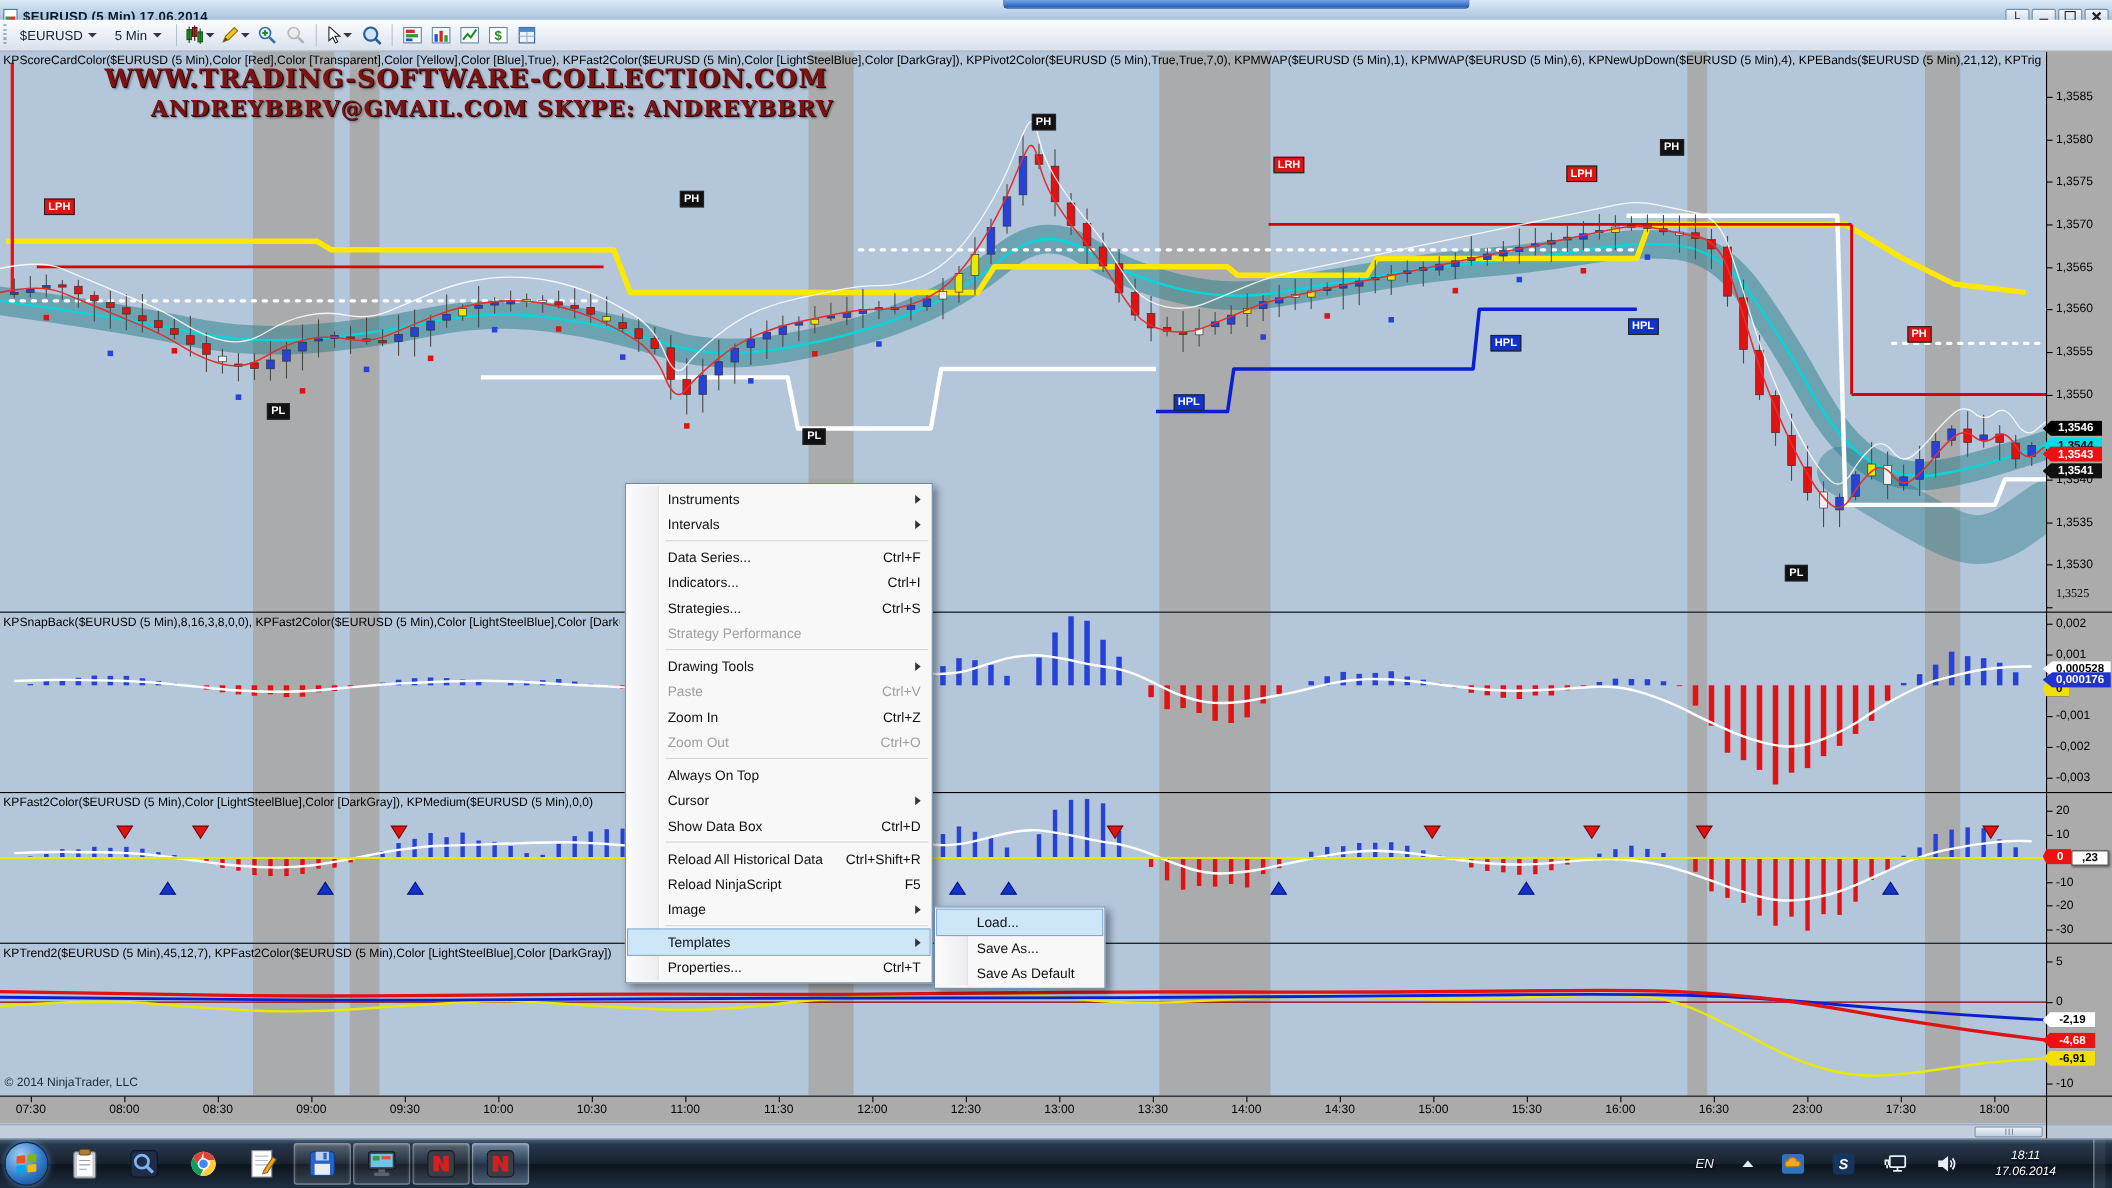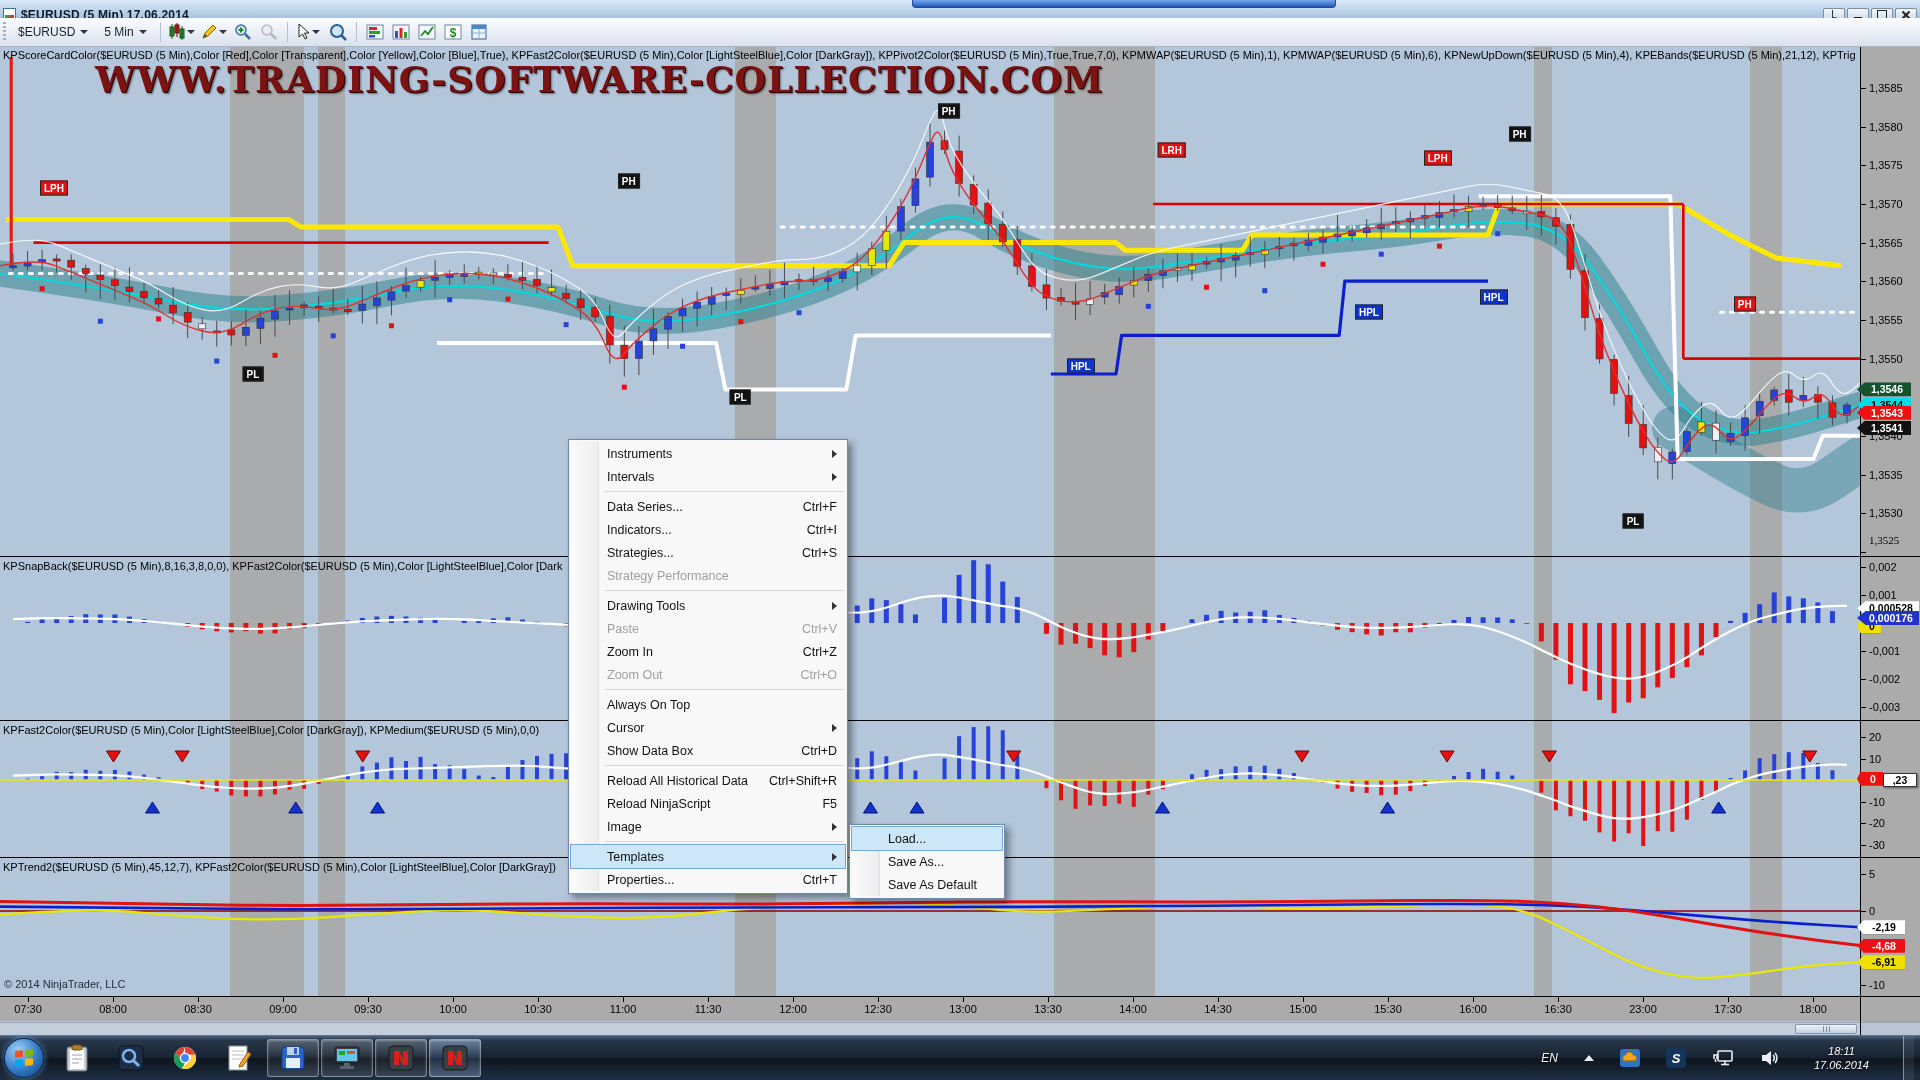--- a/index.html
+++ b/index.html
@@ -42,21 +42,21 @@
   .hsep { position:absolute; left:0; width:1920px; height:1px; background:#000; z-index:9; }
   .tick-mark { position:absolute; left:1860px; width:6px; height:1px; background:#000; z-index:10; }
   .tick-label { position:absolute; left:1869px; transform:translateY(-50%); font-size:11px; color:#000; z-index:10; white-space:nowrap;text-align:right; }
   .pmarker { position:absolute; left:1857px; height:14px; display:flex; align-items:center; justify-content:center;
     font-size:10.5px; font-weight:bold; z-index:12; clip-path:polygon(0 50%,14% 0,100% 0,100% 100%,14% 100%);
     padding-left:6px; filter:drop-shadow(1px 1px 1px rgba(0,0,0,.5)); white-space:nowrap; }
   .pmarker.flat { clip-path:none; border:1px solid #333; padding-left:0; }
   .ind-label { position:absolute; font-size:11px; color:#000; white-space:nowrap; overflow:hidden; z-index:20; }
   .watermark { position:absolute; left:95px; top:58px; z-index:25; color:#7b1313; font-family:"DejaVu Serif",serif;
     font-weight:bold; text-shadow:1px 1px 0 #2a0000,2px 2px 2px rgba(0,0,0,.45); }
-  .wm1 { font-size:36px; letter-spacing:1px; }
+  .wm1 { font-size:23px; letter-spacing:1px; }
   .wm2 { font-size:20px; margin-top:1px; padding-left:42px; letter-spacing:1px; }
   .chart-label { position:absolute; transform:translate(-50%,-50%); font-size:10px; font-weight:bold;
     padding:1px 3px; border:1px solid #222; z-index:18; line-height:11px; }
   .copyright { position:absolute; left:4px; top:978px; font-size:11px; color:#1c2a3a; z-index:20; }
 
   
   .time-axis { position:absolute; left:0; top:997px; width:1860px; height:24px; background:#ababab; z-index:6; }
   .t-tick { position:absolute; top:0; width:1px; height:5px; background:#000; }
   .t-label { position:absolute; top:6px; transform:translateX(-50%); font-size:11px; color:#000; }
 
@@ -809,20 +809,21 @@
   <div class="hsep" style="top:857px"></div>
   <div class="hsep" style="top:996px"></div>
 
   <div class="ind-label" style="left:3px; top:49px; width:1854px">KPScoreCardColor($EURUSD (5 Min),Color [Red],Color [Transparent],Color [Yellow],Color [Blue],True), KPFast2Color($EURUSD (5 Min),Color [LightSteelBlue],Color [DarkGray]), KPPivot2Color($EURUSD (5 Min),True,True,7,0), KPMWAP($EURUSD (5 Min),1), KPMWAP($EURUSD (5 Min),6), KPNewUpDown($EURUSD (5 Min),4), KPEBands($EURUSD (5 Min),21,12), KPTrig</div>
   <div class="ind-label" style="left:3px; top:560px; width:560px">KPSnapBack($EURUSD (5 Min),8,16,3,8,0,0), KPFast2Color($EURUSD (5 Min),Color [LightSteelBlue],Color [DarkGra</div>
   <div class="ind-label" style="left:3px; top:724px; width:560px">KPFast2Color($EURUSD (5 Min),Color [LightSteelBlue],Color [DarkGray]), KPMedium($EURUSD (5 Min),0,0)</div>
   <div class="ind-label" style="left:3px; top:861px; width:560px">KPTrend2($EURUSD (5 Min),45,12,7), KPFast2Color($EURUSD (5 Min),Color [LightSteelBlue],Color [DarkGray])</div>
 
   <div class="watermark">
     <div class="wm1">WWW.TRADING-SOFTWARE-COLLECTION.COM</div>
+    <div class="wm2">ANDREYBBRV@GMAIL.COM   SKYPE: ANDREYBBRV</div>
   </div>
 
   <div class="copyright">© 2014 NinjaTrader, LLC</div>
 
   <div class="time-axis" id="time-axis">
       <div class="t-tick" style="left: 28px;"></div>
       <div class="t-label" style="left: 28px;">07:30</div>
       <div class="t-tick" style="left: 113px;"></div>
       <div class="t-label" style="left: 113px;">08:00</div>
       <div class="t-tick" style="left: 198px;"></div>
@@ -1140,21 +1141,21 @@
     <div class="tick-mark" style="top: 823px;"></div>
     <div class="tick-label" style="top: 823px;">-20</div>
     <div class="tick-mark" style="top: 844.5px;"></div>
     <div class="tick-label" style="top: 844.5px;">-30</div>
     <div class="tick-mark" style="top: 874px;"></div>
     <div class="tick-label" style="top: 874px;">5</div>
     <div class="tick-mark" style="top: 911px;"></div>
     <div class="tick-label" style="top: 911px;">0</div>
     <div class="tick-mark" style="top: 985px;"></div>
     <div class="tick-label" style="top: 985px;">-10</div>
-    <div class="pmarker" style="top: 382.47px; left: 1857px; width: 54px; background: #14532d; color: rgb(255, 255, 255);">1,3546</div>
+    <div class="pmarker" style="top: 382.47px; left: 1857px; width: 54px; background: #000000; color: rgb(255, 255, 255);">1,3546</div>
     <div class="pmarker" style="top: 397.93px; left: 1857px; width: 54px; background: rgb(0, 221, 232); color: rgb(0, 0, 0);">1,3544</div>
     <div class="pmarker" style="top: 405.66px; left: 1857px; width: 54px; background: rgb(238, 17, 17); color: rgb(255, 255, 255);">1,3543</div>
     <div class="pmarker" style="top: 421.12px; left: 1857px; width: 54px; background: rgb(17, 17, 17); color: rgb(255, 255, 255);">1,3541</div>
     <div class="pmarker" style="top: 619.36px; left: 1857px; width: 24px; background: rgb(240, 224, 0); color: rgb(0, 0, 0);">0</div>
     <div class="pmarker" style="top: 601.216px; left: 1857px; width: 62px; background: rgb(255, 255, 255); color: rgb(0, 0, 0);">0,000528</div>
     <div class="pmarker" style="top: 611.072px; left: 1857px; width: 62px; background: rgb(34, 51, 204); color: rgb(255, 255, 255);">0,000176</div>
     <div class="pmarker" style="top: 771.71px; left: 1857px; width: 26px; background: rgb(238, 17, 17); color: rgb(255, 255, 255);">0</div>
     <div class="pmarker flat" style="top: 772.505px; left: 1883px; width: 34px; background: rgb(255, 255, 255); color: rgb(0, 0, 0);">,23</div>
     <div class="pmarker" style="top: 920.206px; left: 1857px; width: 48px; background: rgb(255, 255, 255); color: rgb(0, 0, 0);">-2,19</div>
     <div class="pmarker" style="top: 938.632px; left: 1857px; width: 48px; background: rgb(238, 17, 17); color: rgb(255, 255, 255);">-4,68</div>

